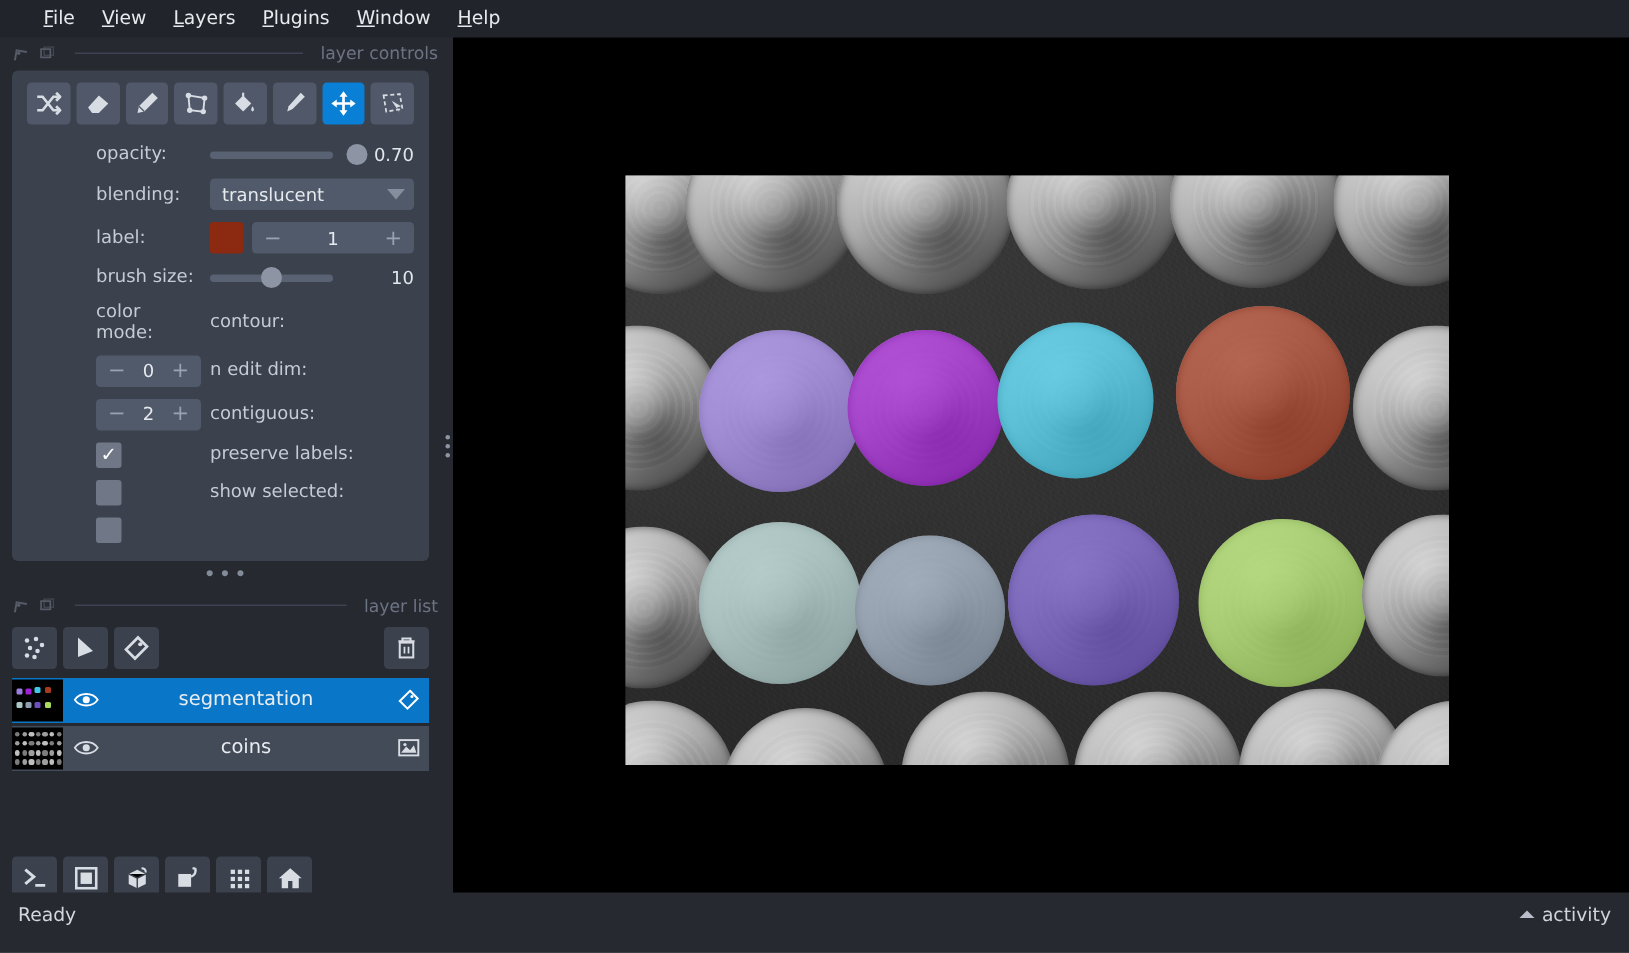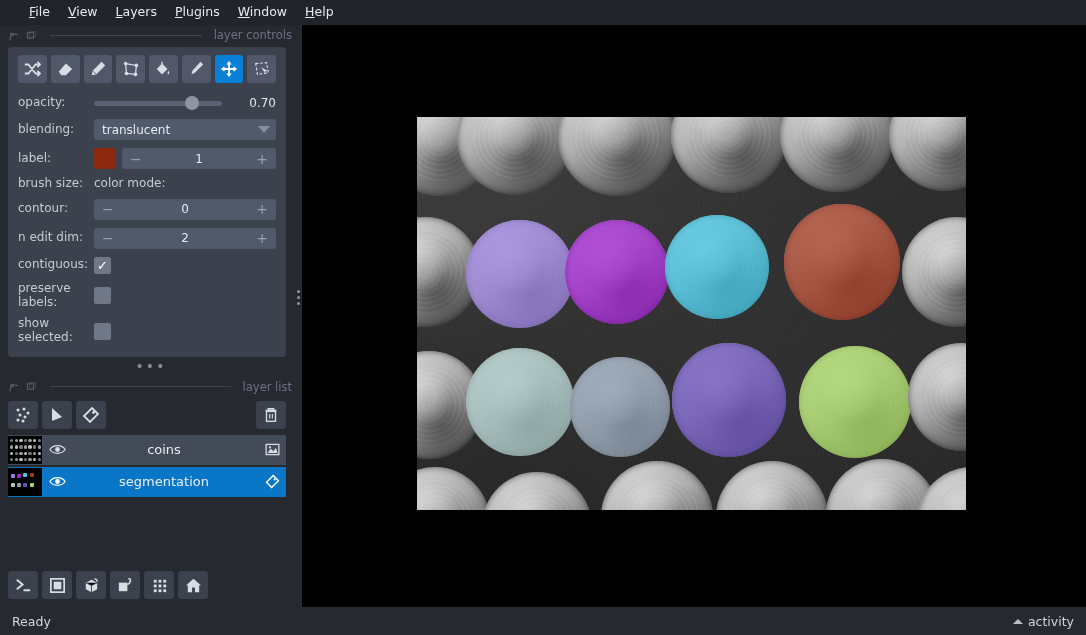--- a/index.html
+++ b/index.html
@@ -107,20 +107,21 @@
   }
   .tool-btn.active { background: #0a7fd6; }
   .tool-btn svg { display: block; }
 
   .ctrl-grid {
     display: grid;
     grid-template-columns: 70px 1fr;
     row-gap: 8px;
     column-gap: 6px;
     align-items: center;
+    margin-left: 46px;
   }
   .ctrl-label {
     color: #c6cbd5;
     font-size: 12px;
     line-height: 1.15;
   }
 
   
   .slider {
     position: relative;
@@ -387,21 +388,21 @@
   .coin .tint {
     position: absolute;
     inset: 0;
     border-radius: 50%;
     mix-blend-mode: normal;
   }
 
   
   #statusbar {
     position: absolute;
-    left: 0; right: 0; bottom: 0;
+    left: 0; right: 0; bottom: 12px;
     height: 28px;
     background: #262930;
     display: flex;
     align-items: center;
     padding: 0 12px;
     box-sizing: border-box;
   }
   #status-text {
     font-size: 12.5px;
     color: #d3d7df;
@@ -528,20 +529,27 @@
         <div class="label-row">
           <div class="label-swatch" id="label-swatch" style="background: rgb(139, 42, 16);"></div>
           <div class="spin">
             <span class="sym">−</span>
             <span class="val">1</span>
             <span class="sym">+</span>
           </div>
         </div>
 
         <div class="ctrl-label">brush size:</div>
+        <div class="slider-row">
+          <div class="slider">
+            <div class="track"></div>
+            <div class="handle" id="brush-handle" style="left: 33.8px;"></div>
+          </div>
+          <div class="slider-val">10</div>
+        </div>
 
         <div class="ctrl-label">color mode:</div>
 
         <div class="ctrl-label">contour:</div>
         <div class="spin">
           <span class="sym">−</span>
           <span class="val">0</span>
           <span class="sym">+</span>
         </div>
 
@@ -612,20 +620,46 @@
         <div class="ll-btn">
           <svg width="18" height="18" viewBox="0 0 20 20">
               <path d="M4 5 H16 M7 5 V3 H13 V5" stroke="#d8dce3" stroke-width="1.5" fill="none"></path>
               <rect x="5" y="6" width="10" height="11" stroke="#d8dce3" stroke-width="1.5" fill="none"></rect>
               <path d="M8.5 9 V14 M11.5 9 V14" stroke="#d8dce3" stroke-width="1.3"></path>
             </svg>
         </div>
       </div>
 
       <div class="layer-rows">
+        <div class="layer-row selected">
+          <div class="layer-thumb" id="thumb-seg">
+              <span class="thumb-dot" style="left: 3px; top: 6px; width: 4px; height: 4px; background: rgb(155, 127, 224);"></span>
+              <span class="thumb-dot" style="left: 9px; top: 6px; width: 4px; height: 4px; background: rgb(162, 31, 214);"></span>
+              <span class="thumb-dot" style="left: 15px; top: 5px; width: 4px; height: 4px; background: rgb(63, 200, 232);"></span>
+              <span class="thumb-dot" style="left: 22px; top: 5px; width: 4px; height: 4px; background: rgb(166, 58, 30);"></span>
+              <span class="thumb-dot" style="left: 3px; top: 15px; width: 4px; height: 4px; background: rgb(169, 199, 197);"></span>
+              <span class="thumb-dot" style="left: 9px; top: 15px; width: 4px; height: 4px; background: rgb(142, 157, 176);"></span>
+              <span class="thumb-dot" style="left: 15px; top: 15px; width: 4px; height: 4px; background: rgb(106, 79, 191);"></span>
+              <span class="thumb-dot" style="left: 22px; top: 15px; width: 4px; height: 4px; background: rgb(166, 217, 94);"></span>
+            </div>
+          <div class="layer-eye">
+            <svg width="17" height="13" viewBox="0 0 20 14">
+                <path d="M1 7 C5 1, 15 1, 19 7 C15 13, 5 13, 1 7 Z" stroke="#ffffff" stroke-width="1.4" fill="none"></path>
+                <circle cx="10" cy="7" r="2.8" fill="#ffffff"></circle>
+              </svg>
+          </div>
+          <div class="layer-name">segmentation</div>
+          <div class="layer-typeicon">
+            <svg width="17" height="17" viewBox="0 0 20 20">
+                <path d="M11 3 L17 9 L9 17 L3 11 Z" stroke="#ffffff" stroke-width="1.6" fill="none"></path>
+                <circle cx="12.5" cy="7.5" r="1.2" fill="#ffffff"></circle>
+              </svg>
+          </div>
+        </div>
+
         <div class="layer-row">
           <div class="layer-thumb" id="thumb-coins">
               <span class="thumb-dot" style="left: 2px; top: 3px; width: 3.4px; height: 3.4px; border-radius: 50%; background: rgba(225, 225, 225, 0.55);"></span>
               <span class="thumb-dot" style="left: 6.6px; top: 3px; width: 3.4px; height: 3.4px; border-radius: 50%; background: rgba(225, 225, 225, 0.7);"></span>
               <span class="thumb-dot" style="left: 11.2px; top: 3px; width: 3.4px; height: 3.4px; border-radius: 50%; background: rgba(225, 225, 225, 0.85);"></span>
               <span class="thumb-dot" style="left: 15.8px; top: 3px; width: 3.4px; height: 3.4px; border-radius: 50%; background: rgba(225, 225, 225, 0.55);"></span>
               <span class="thumb-dot" style="left: 20.4px; top: 3px; width: 3.4px; height: 3.4px; border-radius: 50%; background: rgba(225, 225, 225, 0.7);"></span>
               <span class="thumb-dot" style="left: 25px; top: 3px; width: 3.4px; height: 3.4px; border-radius: 50%; background: rgba(225, 225, 225, 0.85);"></span>
               <span class="thumb-dot" style="left: 29.6px; top: 3px; width: 3.4px; height: 3.4px; border-radius: 50%; background: rgba(225, 225, 225, 0.55);"></span>
               <span class="thumb-dot" style="left: 2px; top: 9.3px; width: 3.4px; height: 3.4px; border-radius: 50%; background: rgba(225, 225, 225, 0.7);"></span>
@@ -658,46 +692,20 @@
           </div>
           <div class="layer-name">coins</div>
           <div class="layer-typeicon">
             <svg width="17" height="17" viewBox="0 0 20 20">
                 <rect x="2.5" y="4" width="15" height="12" stroke="#d8dce3" stroke-width="1.5" fill="none"></rect>
                 <path d="M4 14 L8 9 L11 12 L14 8 L16 14 Z" fill="#d8dce3"></path>
                 <circle cx="7" cy="7.5" r="1.3" fill="#d8dce3"></circle>
               </svg>
           </div>
         </div>
-
-        <div class="layer-row selected">
-          <div class="layer-thumb" id="thumb-seg">
-              <span class="thumb-dot" style="left: 3px; top: 6px; width: 4px; height: 4px; background: rgb(155, 127, 224);"></span>
-              <span class="thumb-dot" style="left: 9px; top: 6px; width: 4px; height: 4px; background: rgb(162, 31, 214);"></span>
-              <span class="thumb-dot" style="left: 15px; top: 5px; width: 4px; height: 4px; background: rgb(63, 200, 232);"></span>
-              <span class="thumb-dot" style="left: 22px; top: 5px; width: 4px; height: 4px; background: rgb(166, 58, 30);"></span>
-              <span class="thumb-dot" style="left: 3px; top: 15px; width: 4px; height: 4px; background: rgb(169, 199, 197);"></span>
-              <span class="thumb-dot" style="left: 9px; top: 15px; width: 4px; height: 4px; background: rgb(142, 157, 176);"></span>
-              <span class="thumb-dot" style="left: 15px; top: 15px; width: 4px; height: 4px; background: rgb(106, 79, 191);"></span>
-              <span class="thumb-dot" style="left: 22px; top: 15px; width: 4px; height: 4px; background: rgb(166, 217, 94);"></span>
-            </div>
-          <div class="layer-eye">
-            <svg width="17" height="13" viewBox="0 0 20 14">
-                <path d="M1 7 C5 1, 15 1, 19 7 C15 13, 5 13, 1 7 Z" stroke="#ffffff" stroke-width="1.4" fill="none"></path>
-                <circle cx="10" cy="7" r="2.8" fill="#ffffff"></circle>
-              </svg>
-          </div>
-          <div class="layer-name">segmentation</div>
-          <div class="layer-typeicon">
-            <svg width="17" height="17" viewBox="0 0 20 20">
-                <path d="M11 3 L17 9 L9 17 L3 11 Z" stroke="#ffffff" stroke-width="1.6" fill="none"></path>
-                <circle cx="12.5" cy="7.5" r="1.2" fill="#ffffff"></circle>
-              </svg>
-          </div>
-        </div>
       </div>
 
       <div id="viewer-buttons">
         <div class="vb">
           <svg width="19" height="19" viewBox="0 0 20 20">
               <path d="M3 4 L9 9 L3 14" stroke="#d8dce3" stroke-width="2.1" fill="none"></path>
               <path d="M10 15 H17" stroke="#d8dce3" stroke-width="2.1"></path>
             </svg>
         </div>
         <div class="vb">

